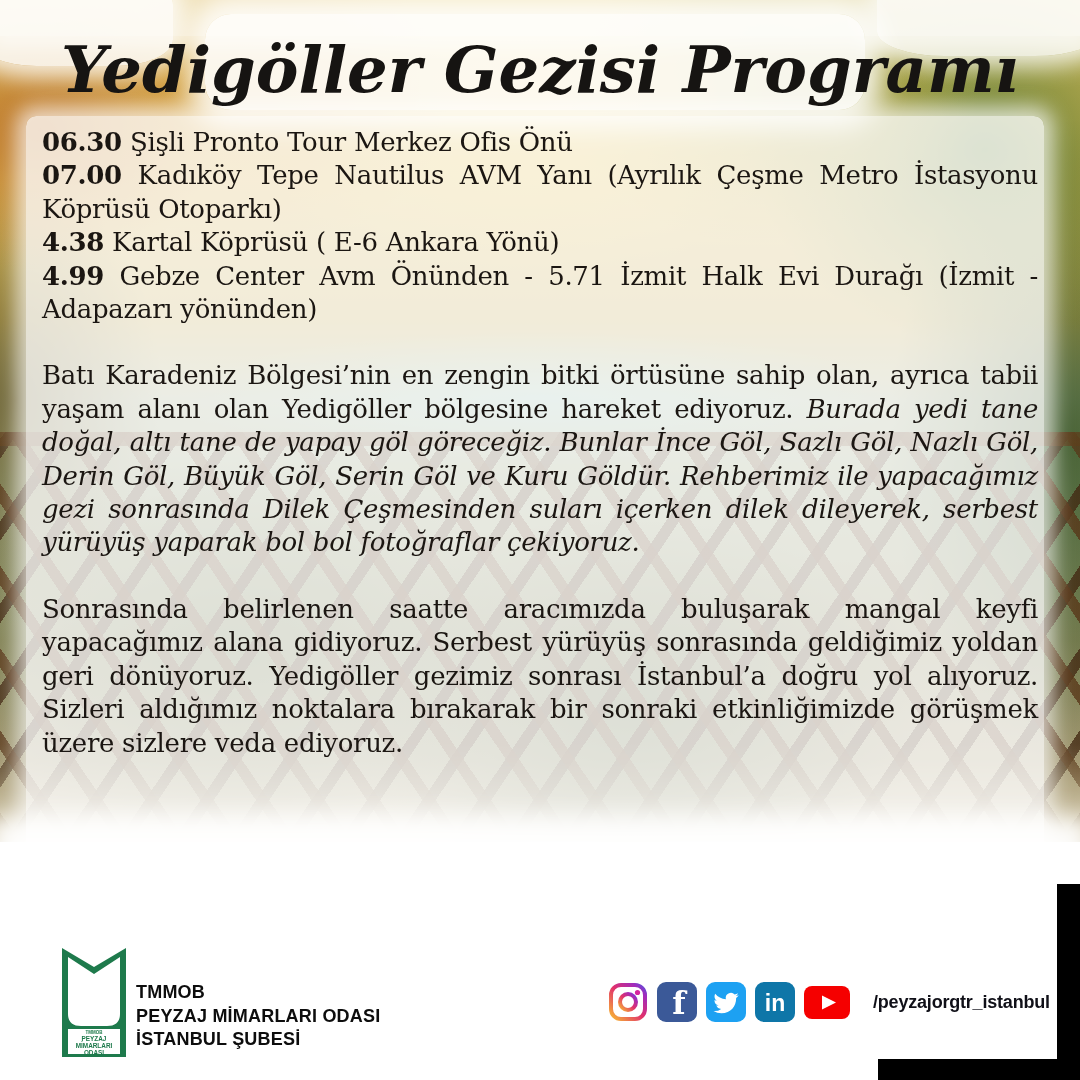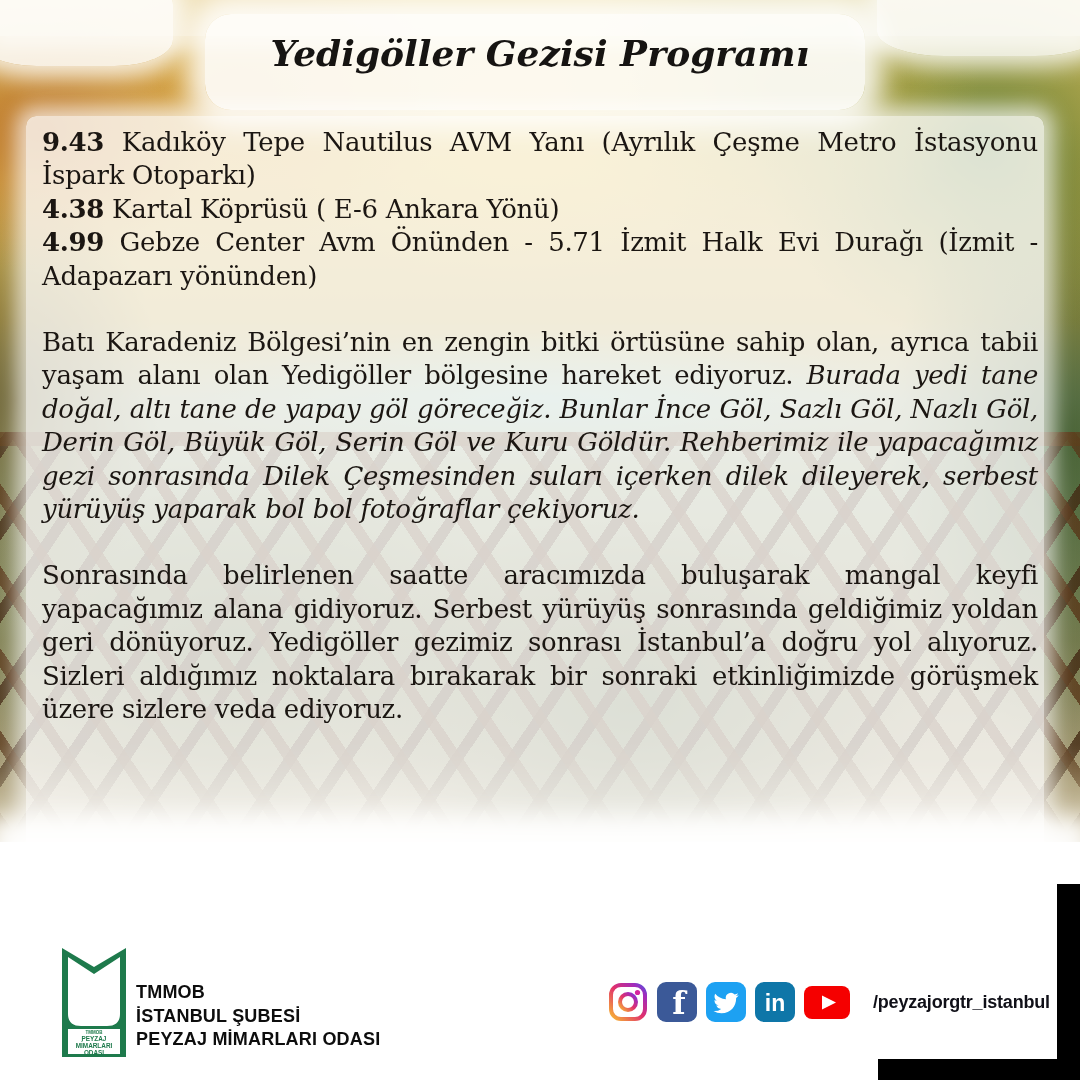--- a/index.html
+++ b/index.html
@@ -46,21 +46,21 @@
   .wash-title     { left:205px; top:14px; width:660px; height:96px; background:rgba(255,255,255,.9); box-shadow:0 0 26px 18px rgba(255,255,255,.85); border-radius:26px; }
   .wash-center    { left:26px; top:116px; width:1018px; height:786px; background:rgba(255,255,255,.78); box-shadow:0 0 20px 10px rgba(255,255,255,.7); border-radius:10px; }
   .wash-bottom    { left:0; top:842px; width:1080px; height:238px; background:#ffffff; box-shadow:0 -16px 22px 10px rgba(255,255,255,.92); }
 
   
   .title {
     position:absolute; left:0; right:0; top:32px; margin:0;
     text-align:center;
     font-family:"DejaVu Serif", serif;
     font-style:italic; font-weight:700;
-    font-size:36px; letter-spacing:0px; color:#161412;
+    font-size:64px; letter-spacing:0px; color:#161412;
   }
 
   
   .content {
     position:absolute; left:42px; top:126px; width:996px;
     color:#1b1612; font-size:26px; line-height:33.4px; letter-spacing:-0.3px;
   }
   .content p { margin:0; text-align:justify; }
   .sched .t { font-weight:700; }
   .para { margin-top:33px !important; }
@@ -100,21 +100,22 @@
   <div class="wash wash-top"></div>
   <div class="wash wash-corner-tl"></div>
   <div class="wash wash-corner-tr"></div>
   <div class="wash wash-title"></div>
   <div class="wash wash-center"></div>
   <div class="wash wash-bottom"></div>
 
   <h1 class="title">Yedigöller Gezisi Programı</h1>
 
   <div class="content">
-    <p class="sched"><span class="t">9.43</span> <span>Kadıköy Tepe Nautilus AVM Yanı (Ayrılık Çeşme Metro İstasyonu İspark Otoparkı)</span></p>
+    <p class="sched"><span class="t">06.30</span> <span>Şişli Pronto Tour Merkez Ofis Önü</span></p>
+    <p class="sched"><span class="t">07.00</span> <span>Kadıköy Tepe Nautilus AVM Yanı (Ayrılık Çeşme Metro İstasyonu Köprüsü Otoparkı)</span></p>
     <p class="sched"><span class="t">4.38</span> <span>Kartal Köprüsü ( E-6 Ankara Yönü)</span></p>
     <p class="sched"><span class="t">4.99</span> <span>Gebze Center Avm Önünden - 5.71 İzmit Halk Evi Durağı (İzmit - Adapazarı yönünden)</span></p>
 
     <p class="para"><span>Batı Karadeniz Bölgesi’nin en zengin bitki örtüsüne sahip olan, ayrıca tabii yaşam alanı olan Yedigöller bölgesine hareket ediyoruz.</span> <strong class="bi">Burada yedi tane doğal, altı tane de yapay göl göreceğiz. Bunlar İnce Göl, Sazlı Göl, Nazlı Göl, Derin Göl, Büyük Göl, Serin Göl ve Kuru Göldür. Rehberimiz ile yapacağımız gezi sonrasında Dilek Çeşmesinden suları içerken dilek dileyerek, serbest yürüyüş yaparak bol bol fotoğraflar çekiyoruz.</strong></p>
 
     <p class="para">Sonrasında belirlenen saatte aracımızda buluşarak mangal keyfi yapacağımız alana gidiyoruz. Serbest yürüyüş sonrasında geldiğimiz yoldan geri dönüyoruz. Yedigöller gezimiz sonrası İstanbul’a doğru yol alıyoruz. Sizleri aldığımız noktalara bırakarak bir sonraki etkinliğimizde görüşmek üzere sizlere veda ediyoruz.</p>
   </div>
 
   <div class="logo-box">
     <svg width="64" height="109" viewBox="0 0 64 109">
@@ -123,22 +124,22 @@
       <rect x="6" y="81" width="52" height="25" fill="#ffffff"></rect>
       <text x="32" y="86" text-anchor="middle" font-family="Liberation Sans, sans-serif" font-weight="700" font-size="4.5" fill="#1e7a4c">TMMOB</text>
       <text x="32" y="93" text-anchor="middle" font-family="Liberation Sans, sans-serif" font-weight="700" font-size="6.4" fill="#1e7a4c">PEYZAJ</text>
       <text x="32" y="100" text-anchor="middle" font-family="Liberation Sans, sans-serif" font-weight="700" font-size="6.4" fill="#1e7a4c">MİMARLARI</text>
       <text x="32" y="106.5" text-anchor="middle" font-family="Liberation Sans, sans-serif" font-weight="700" font-size="6.4" fill="#1e7a4c">ODASI</text>
     </svg>
   </div>
 
   <div class="org">
     <div>TMMOB</div>
+    <div>PEYZAJ MİMARLARI ODASI</div>
     <div>İSTANBUL ŞUBESİ</div>
-    <div>PEYZAJ MİMARLARI ODASI</div>
   </div>
 
   <div class="social-row">
     <svg width="40" height="40" viewBox="0 0 40 40">
       <defs>
         <linearGradient id="ig" x1="0" y1="1" x2="1" y2="0">
           <stop offset="0" stop-color="#f7b733"></stop>
           <stop offset="0.5" stop-color="#e1306c"></stop>
           <stop offset="0.85" stop-color="#a02bbd"></stop>
           <stop offset="1" stop-color="#5851db"></stop>

